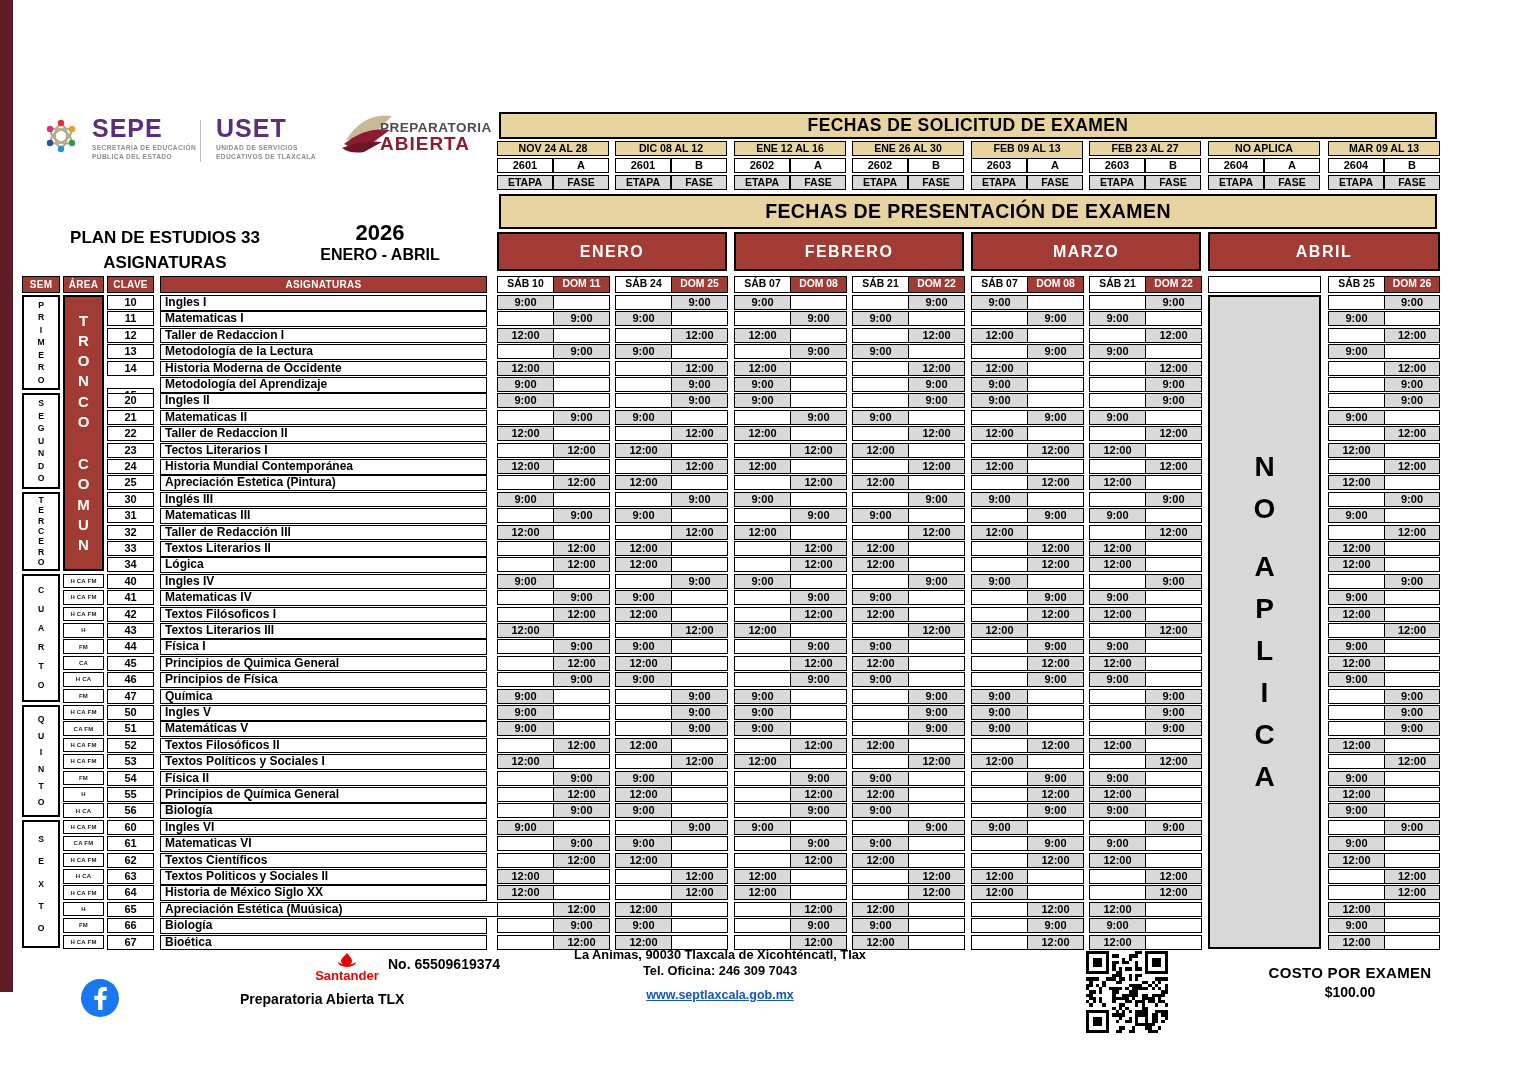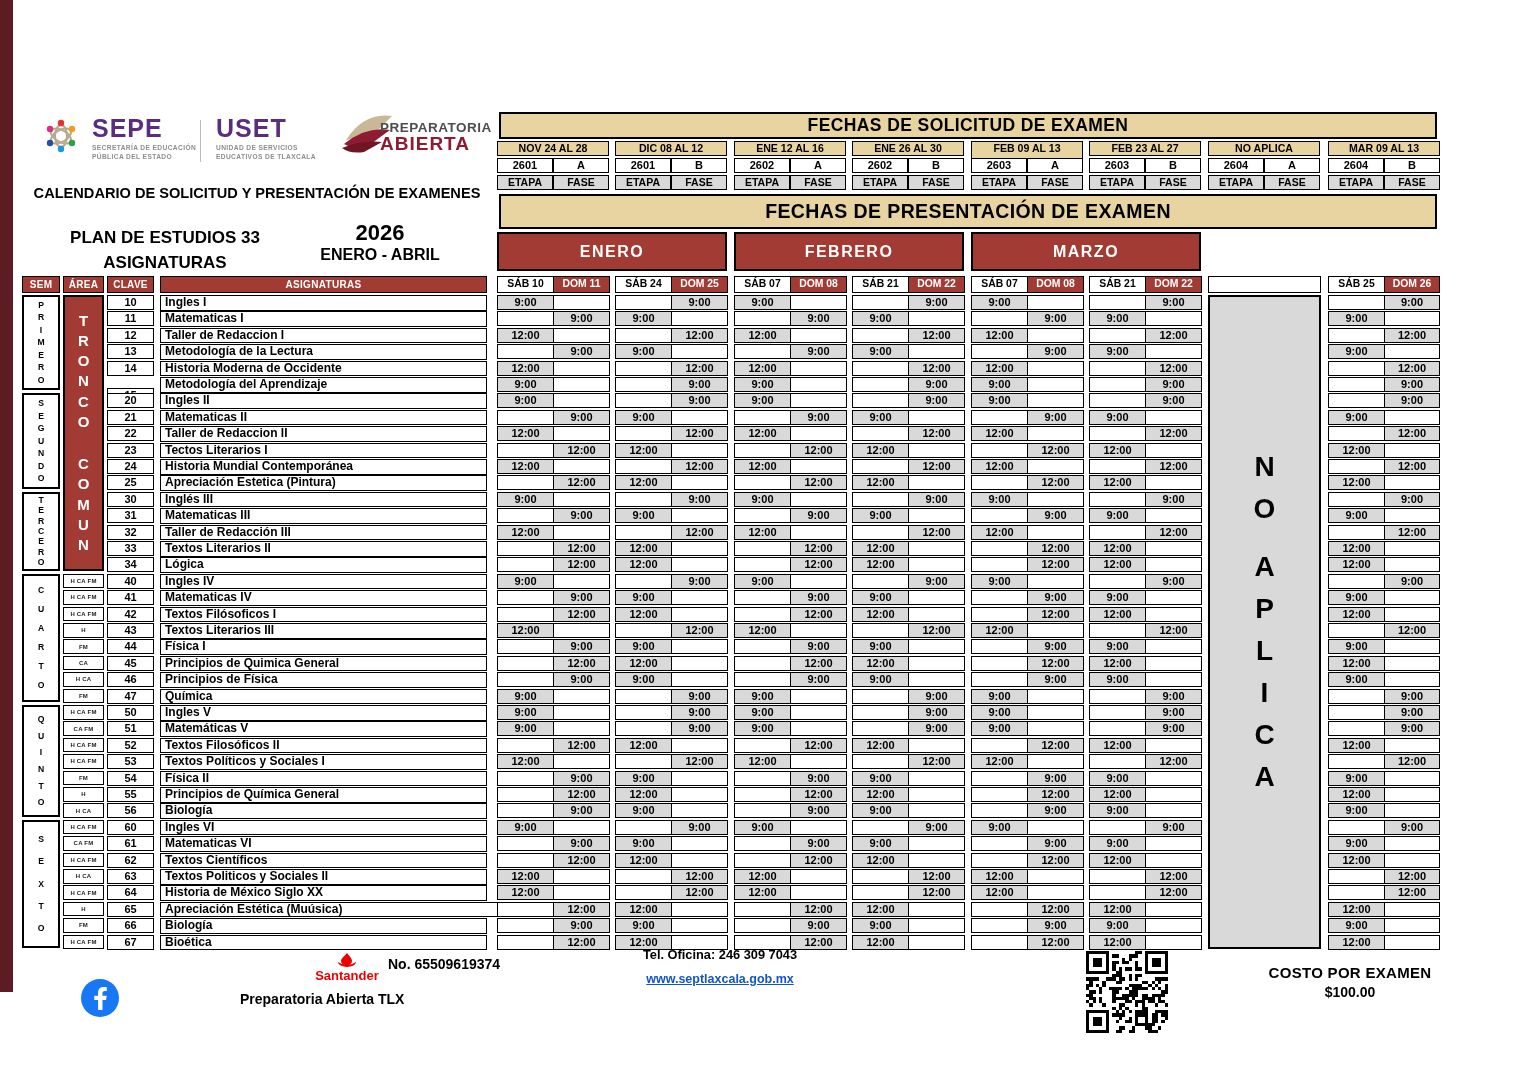--- a/index.html
+++ b/index.html
@@ -111,21 +111,20 @@
     <path d="M4 38 Q24 30 44 32 L26 42 Q12 44 4 38 Z" fill="#6e1623"></path>
   </svg>
 </div>
 <div class="abs" style="left:380px;top:120px;">
   <div class="prepa-line1">PREPARATORIA</div>
   <div class="prepa-line2">ABIERTA</div>
 </div>
 
 <div class="abs ctr doc-title" style="left:26px;top:184px;width:462px;">
   <div>
-    <div>CALENDARIO DE SOLICITUD Y PRESENTACIÓN DE EXAMENES</div>
   </div>
 </div>
 <div class="abs ctr plan-title" style="left:40px;top:226px;width:250px;">
   <div>
     <div>PLAN DE ESTUDIOS 33</div>
     <div>ASIGNATURAS</div>
   </div>
 </div>
 <div class="abs ctr" style="left:300px;top:220px;width:160px;">
   <div>
@@ -176,20 +175,21 @@
     <div class="sol-val abs" style="left: 887px; top: 17px; width: 56px; height: 15px;">B</div>
     <div class="sol-lab abs" style="left: 831px; top: 34px; width: 56px; height: 15px;">ETAPA</div>
     <div class="sol-lab abs" style="left: 887px; top: 34px; width: 56px; height: 15px;">FASE</div>
   </div>
 
 <div class="abs ctr tanbar" id="presentacion-title">FECHAS DE PRESENTACIÓN DE EXAMEN</div>
 <div class="abs" id="months-row">
     <div class="month ctr abs" style="left: 0px; top: 0px; width: 230px; height: 39px;">ENERO</div>
     <div class="month ctr abs" style="left: 237px; top: 0px; width: 230px; height: 39px;">FEBRERO</div>
     <div class="month ctr abs" style="left: 474px; top: 0px; width: 230px; height: 39px;">MARZO</div>
+    <div class="month ctr abs" style="left: 711px; top: 0px; width: 232px; height: 39px;">ABRIL</div>
   </div>
 
 <div class="abs" id="main-table">
     <div class="hdrcell ctr abs" style="left: 0px; top: 0px; width: 38px; height: 17px;">SEM</div>
     <div class="hdrcell ctr abs" style="left: 41px; top: 0px; width: 41px; height: 17px;">ÁREA</div>
     <div class="hdrcell ctr abs" style="left: 85px; top: 0px; width: 47px; height: 17px;">CLAVE</div>
     <div class="hdrcell ctr abs" style="left: 138px; top: 0px; width: 327px; height: 17px;">ASIGNATURAS</div>
     <div class="dayhdr sab abs" style="left: 475px; top: 0px; width: 57px; height: 17px;">SÁB 10</div>
     <div class="dayhdr dom abs" style="left: 531px; top: 0px; width: 57px; height: 17px;">DOM 11</div>
     <div class="dayhdr sab abs" style="left: 593px; top: 0px; width: 57px; height: 17px;">SÁB 24</div>
@@ -954,20 +954,21 @@
 
 <div class="abs" style="left:80px;top:978px;width:40px;height:40px;">
   <svg width="40" height="40" viewBox="0 0 40 40">
     <circle cx="20" cy="20" r="19" fill="#1877f2"></circle>
     <path d="M22.5 32 v-10 h3.6 l.6-4.2 h-4.2 v-2.6 c0-1.2.5-2.2 2.3-2.2 h2 V9.3 c-.4-.05-1.8-.2-3.3-.2 -3.3 0-5.4 2-5.4 5.6 v3.1 h-3.8 v4.2 h3.8 v10 z" fill="#fff"></path>
   </svg>
 </div>
 <div class="abs" id="facebook-page" style="left:240px;top:991px;">Preparatoria Abierta TLX</div>
 
 <div class="abs" id="address-block" style="left:495px;top:947px;width:450px;">
+  <div>La Animas, 90030 Tlaxcala de Xicohténcatl, Tlax</div>
   <div>Tel. Oficina: 246 309 7043</div>
   <a id="website-link">www.septlaxcala.gob.mx</a>
 </div>
 
 <div class="abs" style="left:1086px;top:951px;width:82px;height:82px;">
   <svg id="qr-svg" width="82" height="82" viewBox="0 0 25 25" shape-rendering="crispEdges">
       <rect x="0" y="0" width="25" height="25" fill="#fff"></rect>
       <rect x="15" y="0" width="1" height="1" fill="#000"></rect>
       <rect x="16" y="0" width="1" height="1" fill="#000"></rect>
       <rect x="8" y="1" width="1" height="1" fill="#000"></rect>

